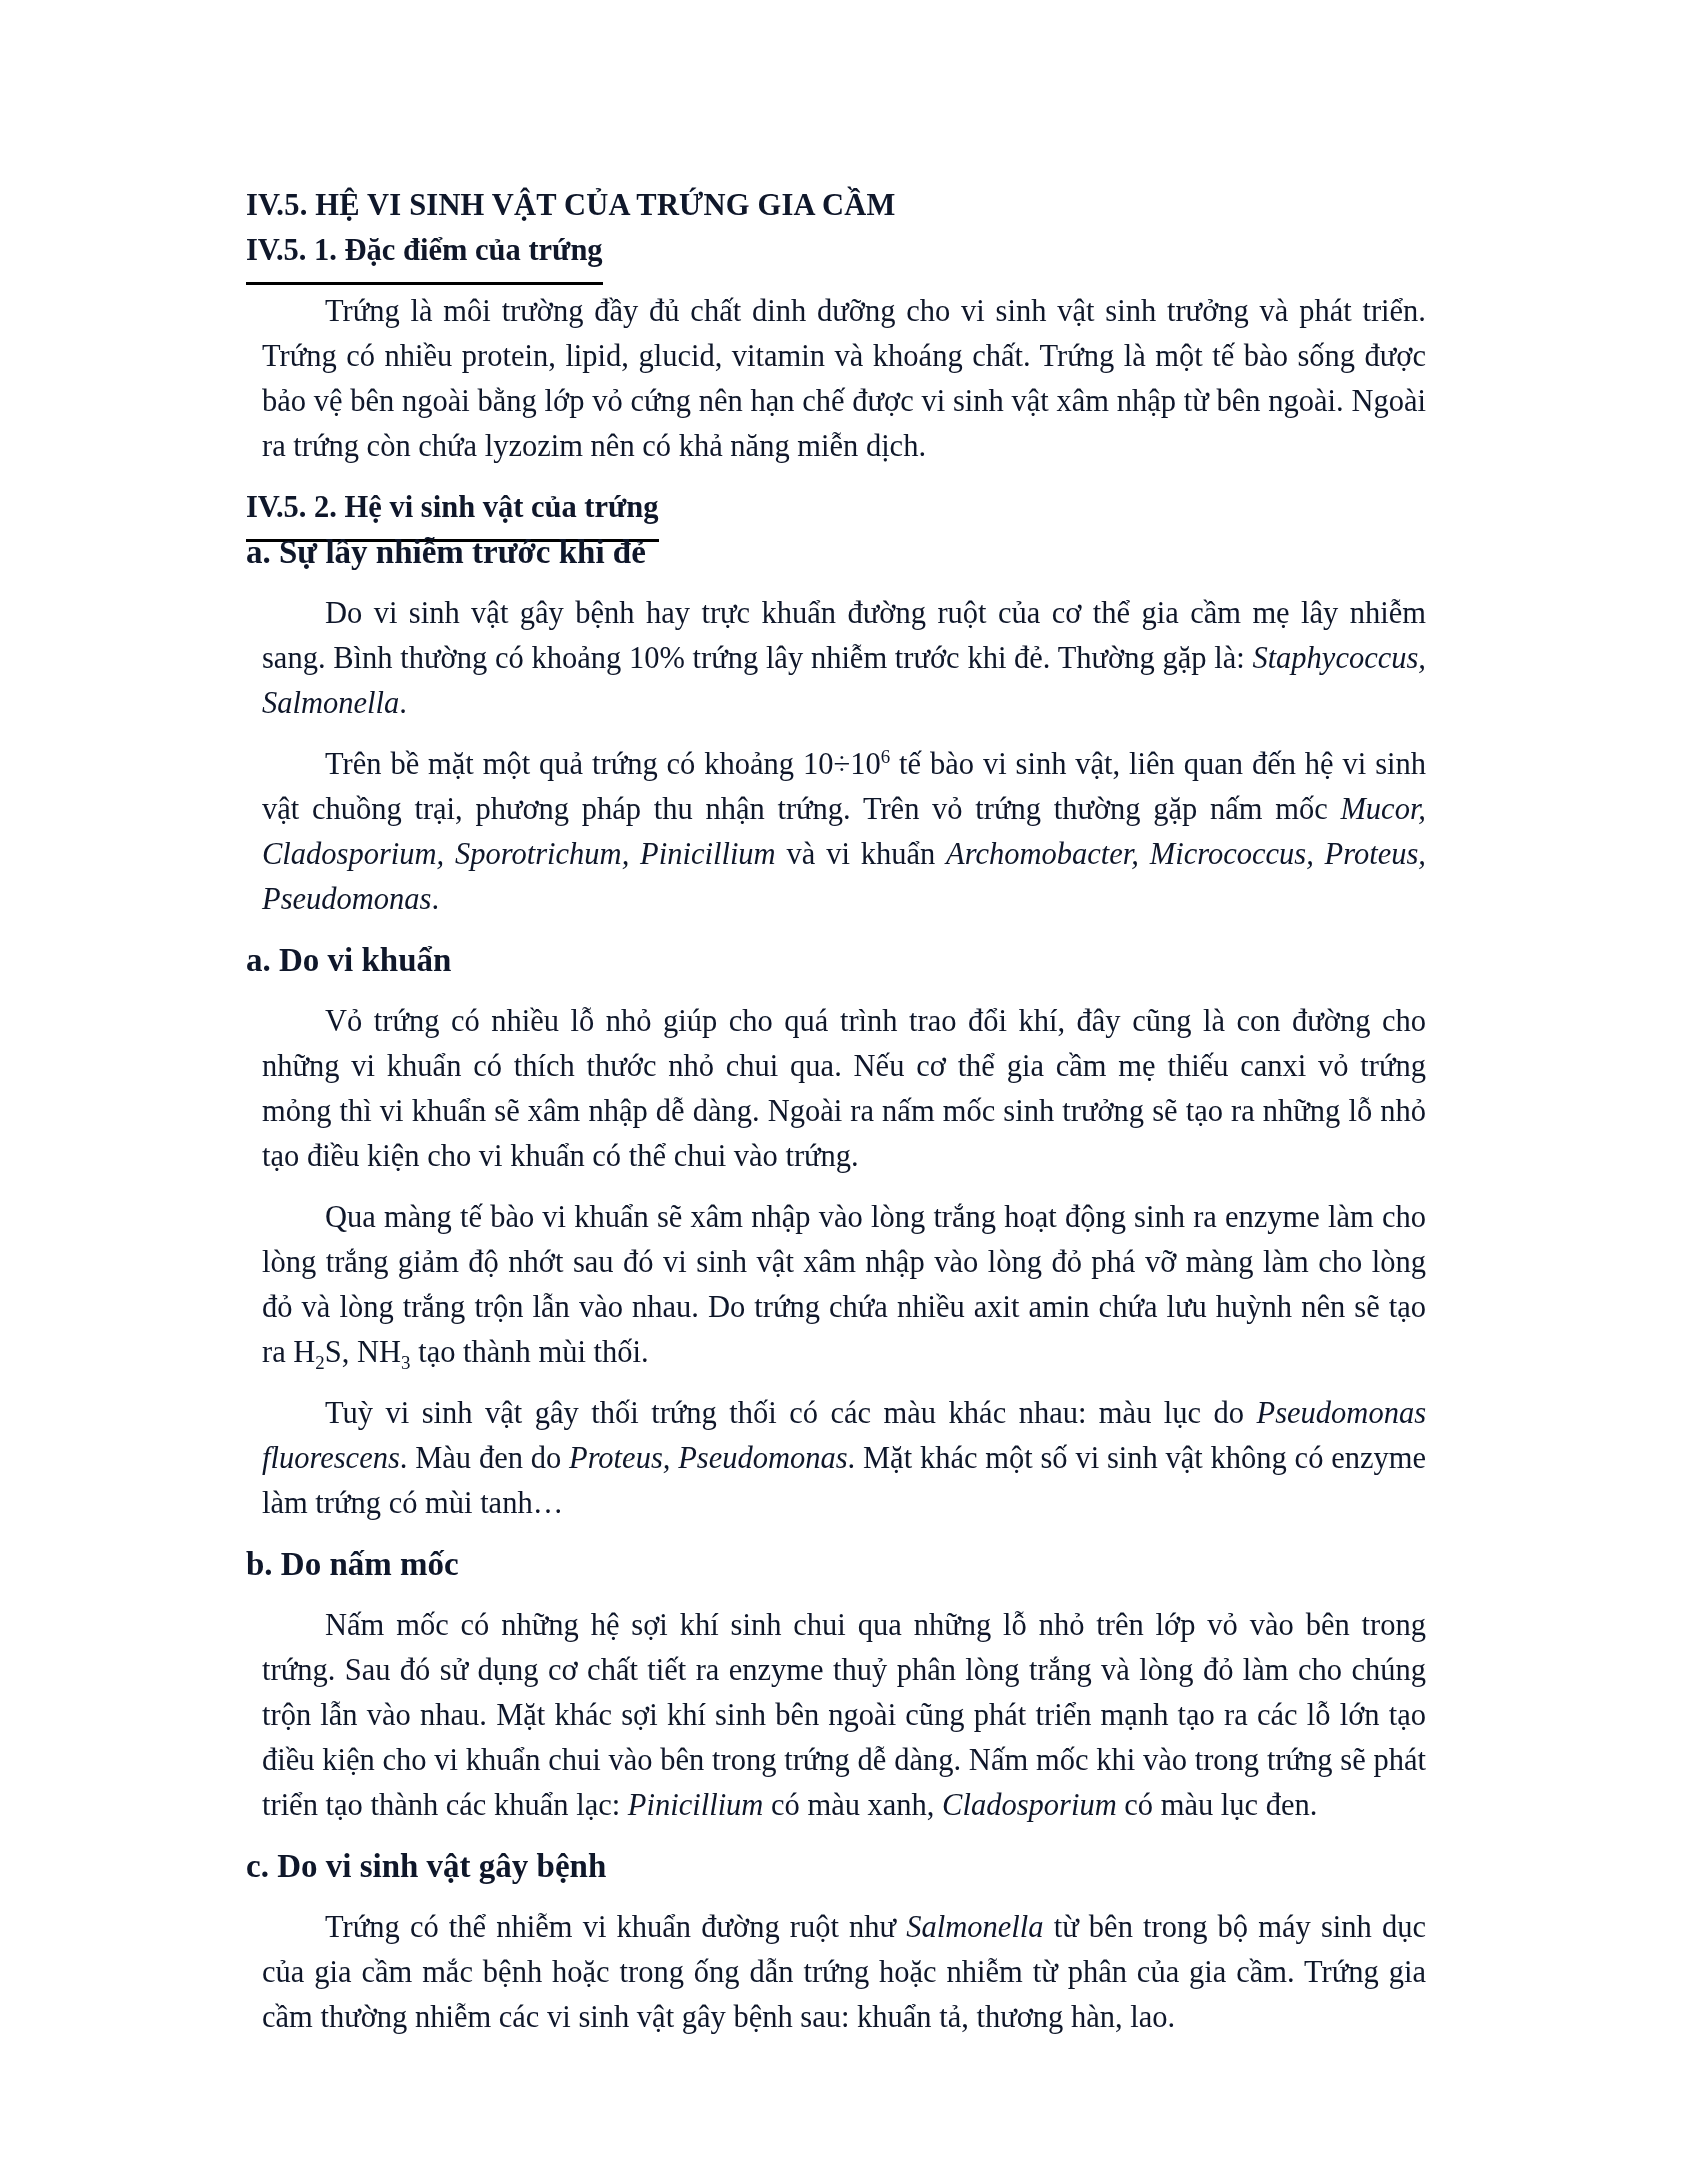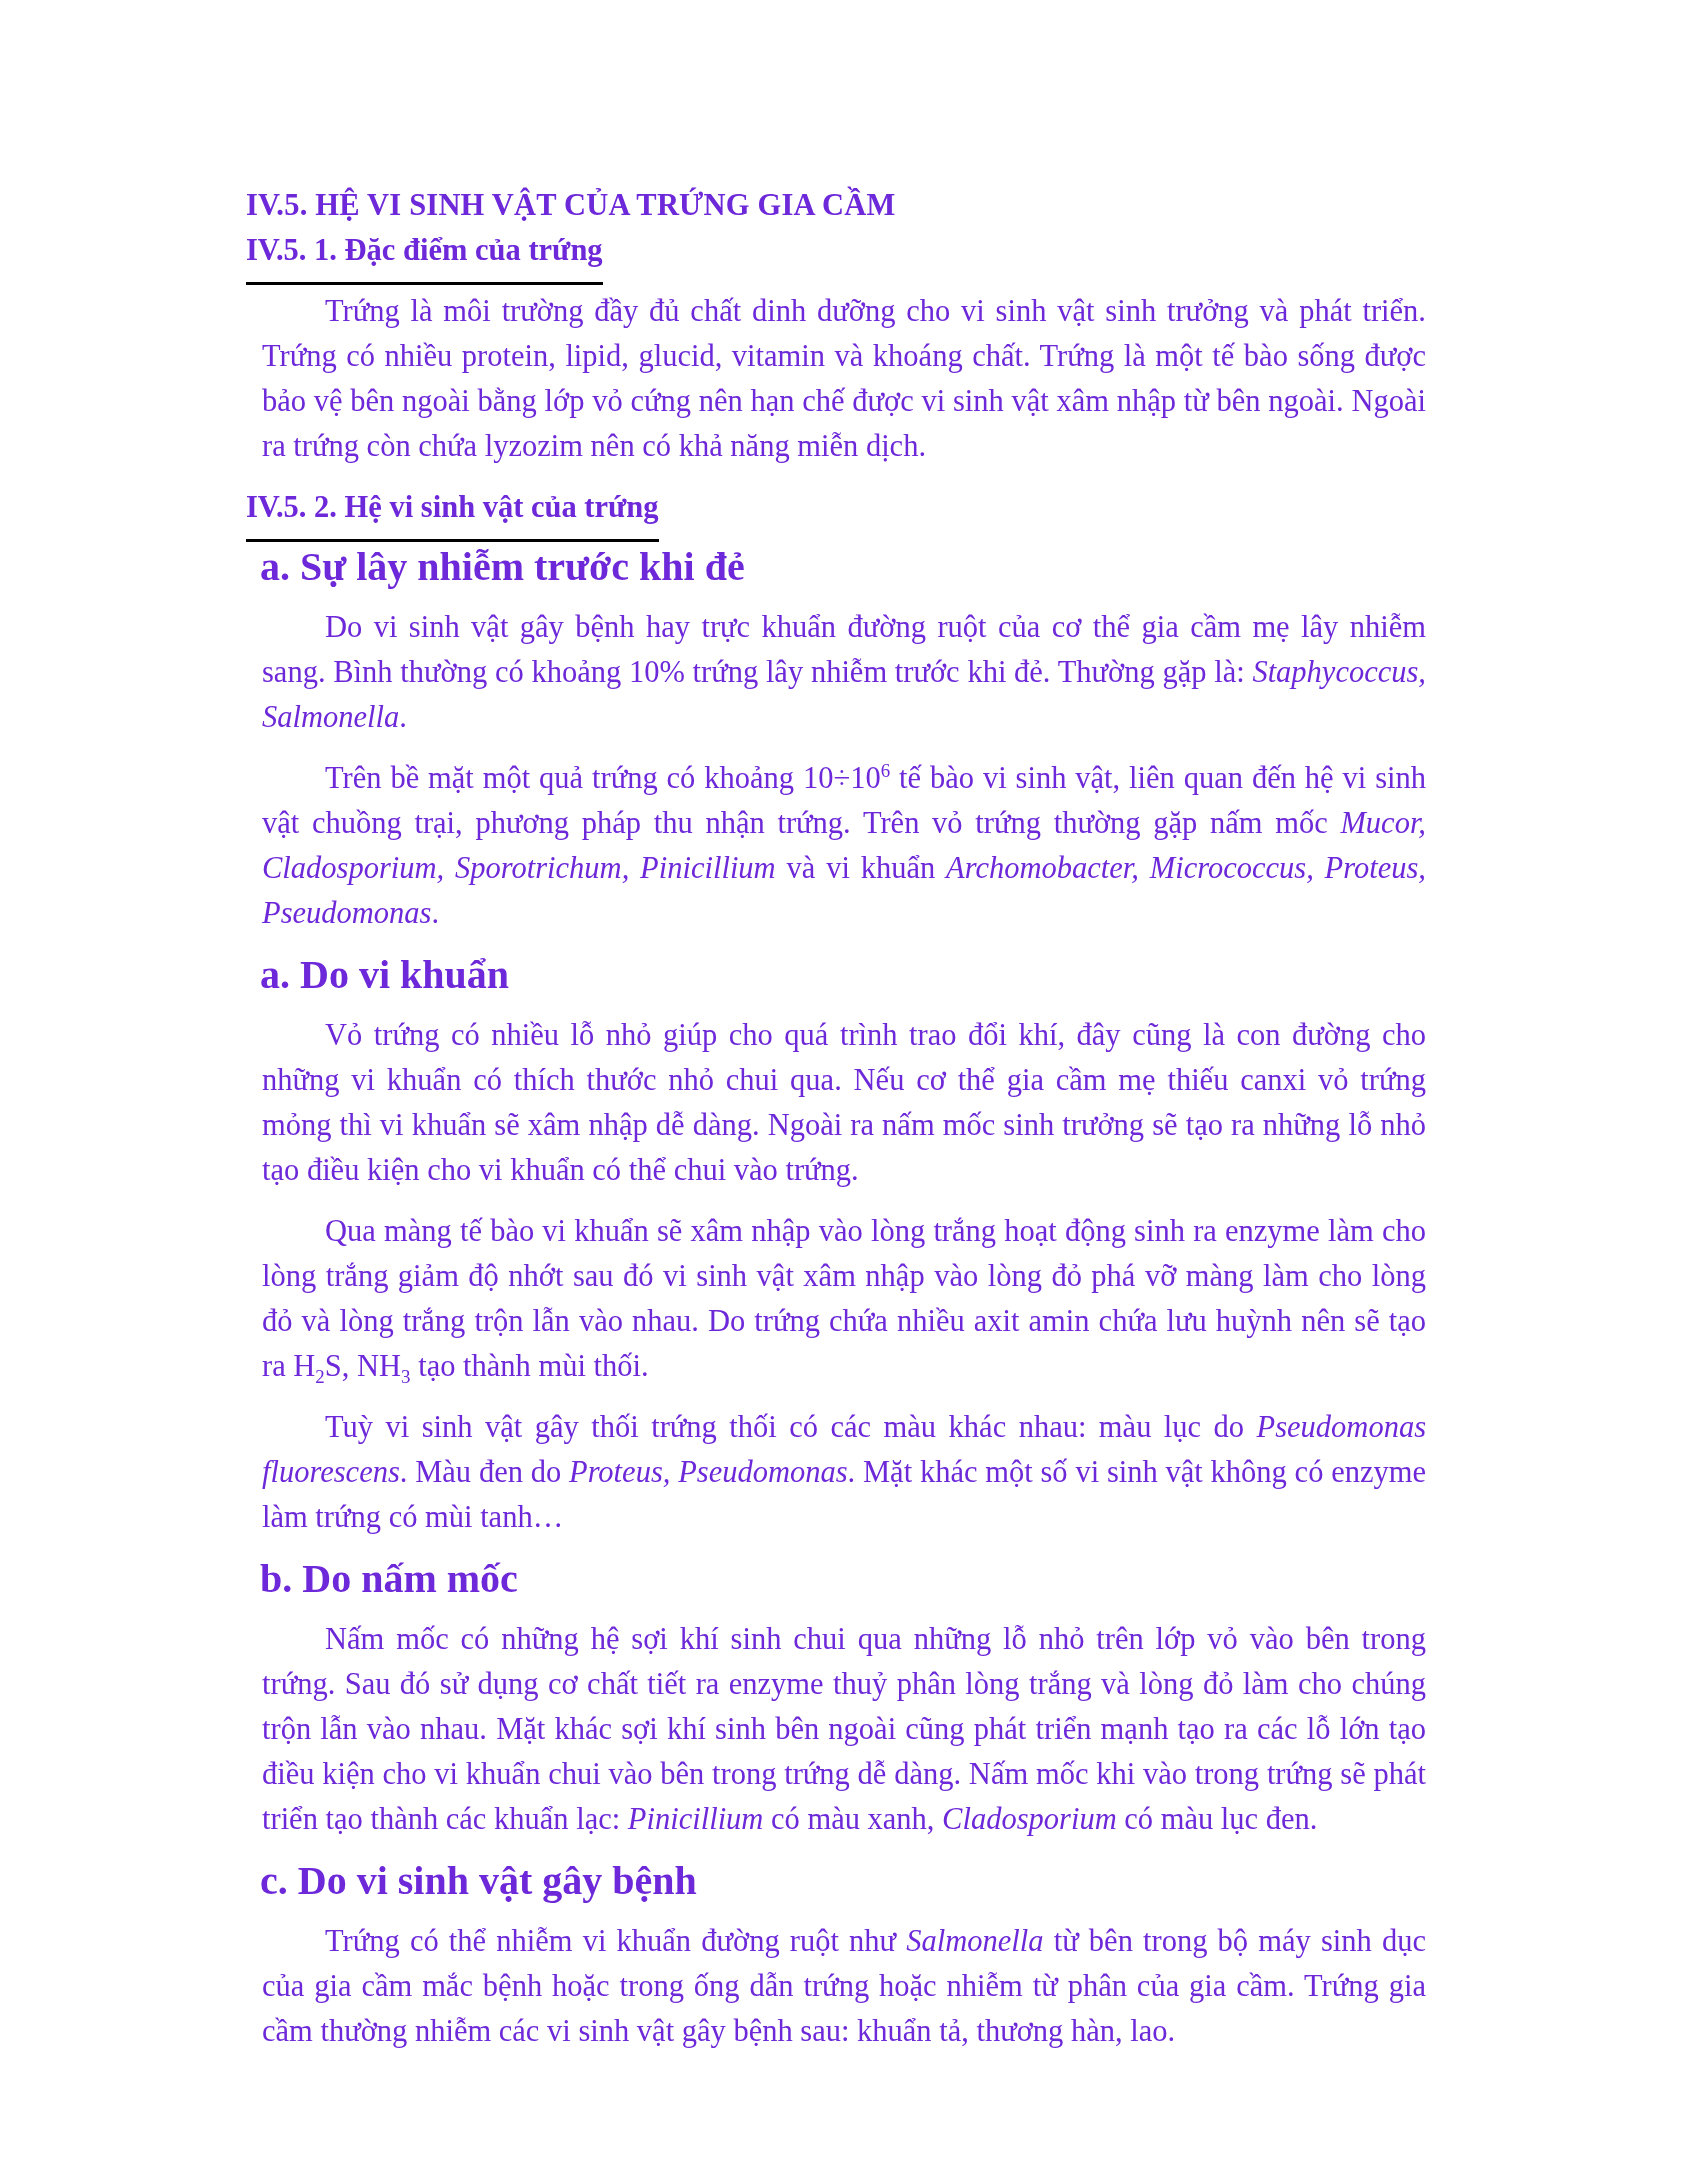--- a/index.html
+++ b/index.html
@@ -6,21 +6,21 @@
     margin: 0;
     padding: 0;
     background: #ffffff;
   }
   .page {
     position: relative;
     width: 1687px;
     height: 2183px;
     background: #ffffff;
     font-family: "Liberation Serif", "DejaVu Serif", serif;
-    color: #6d28d9;
+    color: #0f172a;
     box-sizing: border-box;
     overflow: hidden;
   }
   .content {
     position: absolute;
     left: 246px;
     top: 183px;
     width: 1196px;
   }
   .h1,
@@ -34,23 +34,23 @@
     white-space: nowrap;
   }
   .h1 { letter-spacing: 0.2px; }
   .underlined {
     display: inline;
     border-bottom: 3.3px solid #000;
     padding-bottom: 15px;
   }
   .sub {
     font-weight: bold;
-    font-size: 40px;
+    font-size: 33px;
     line-height: 45px;
-    margin: 14px;
+    margin: 0;
   }
   p.body {
     font-size: 30.5px;
     line-height: 45px;
     margin: 16px;
     text-align: justify;
     text-justify: inter-word;
     text-indent: 63px;
     hyphens: none;
   }

